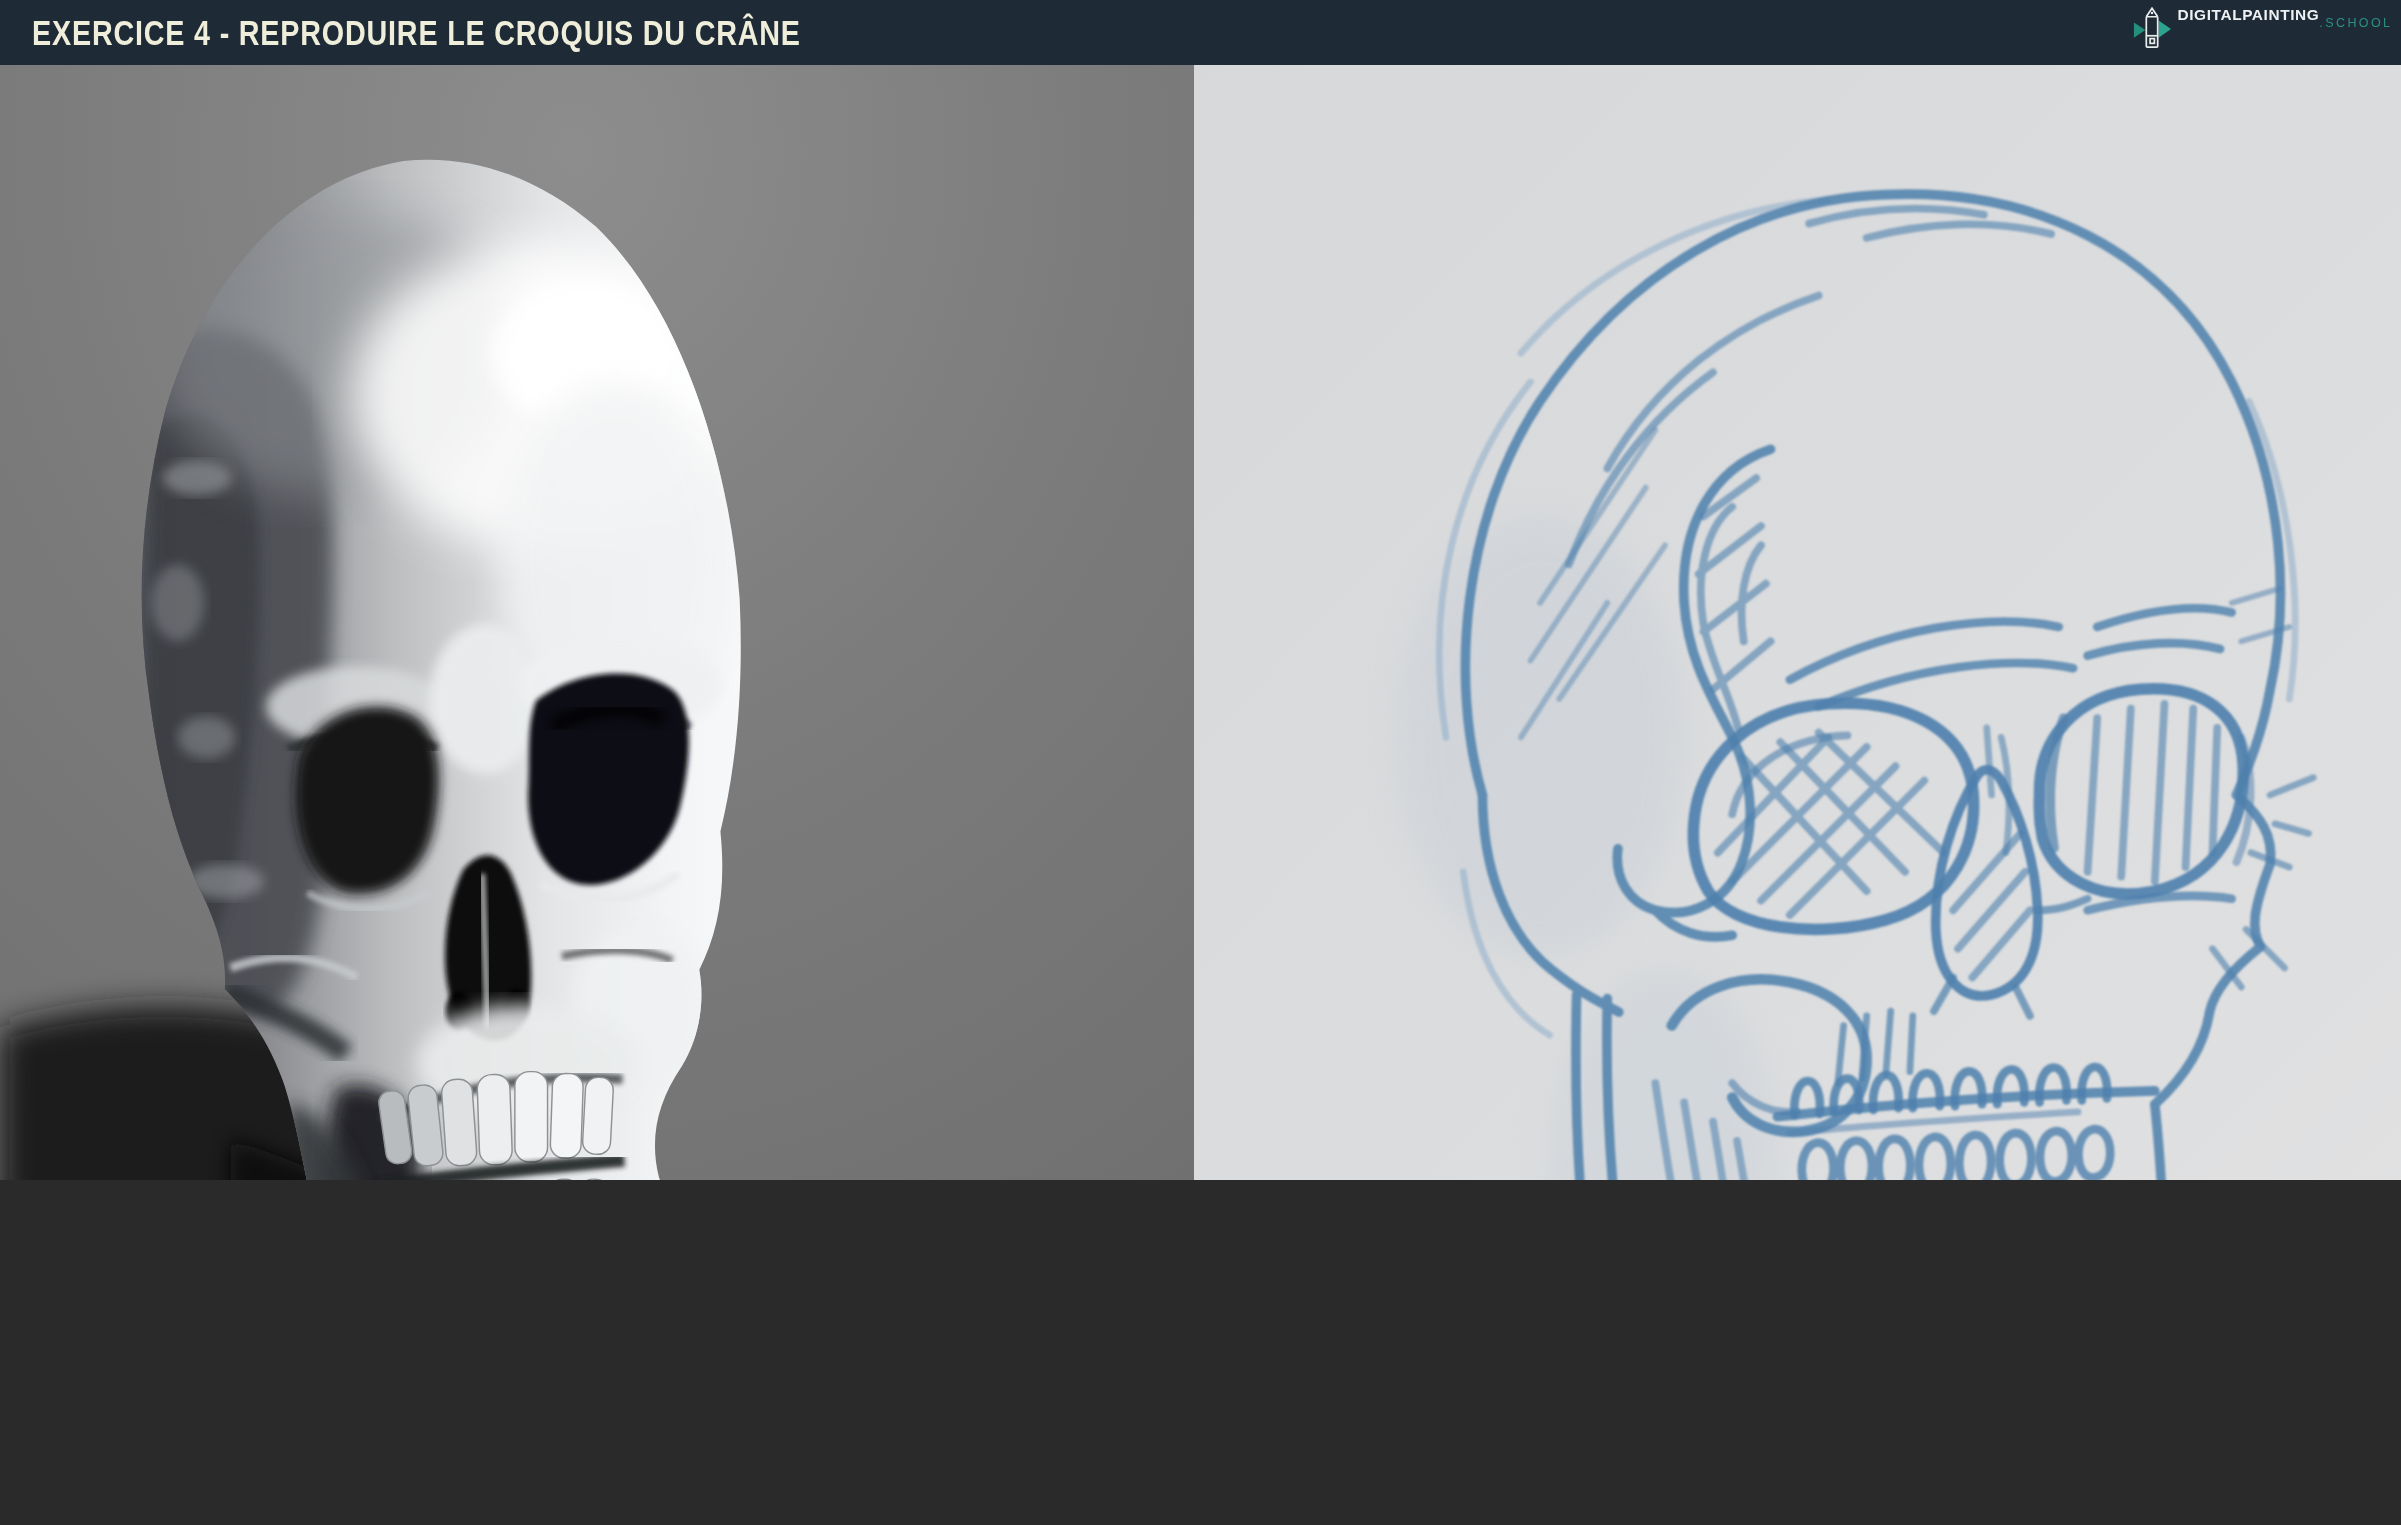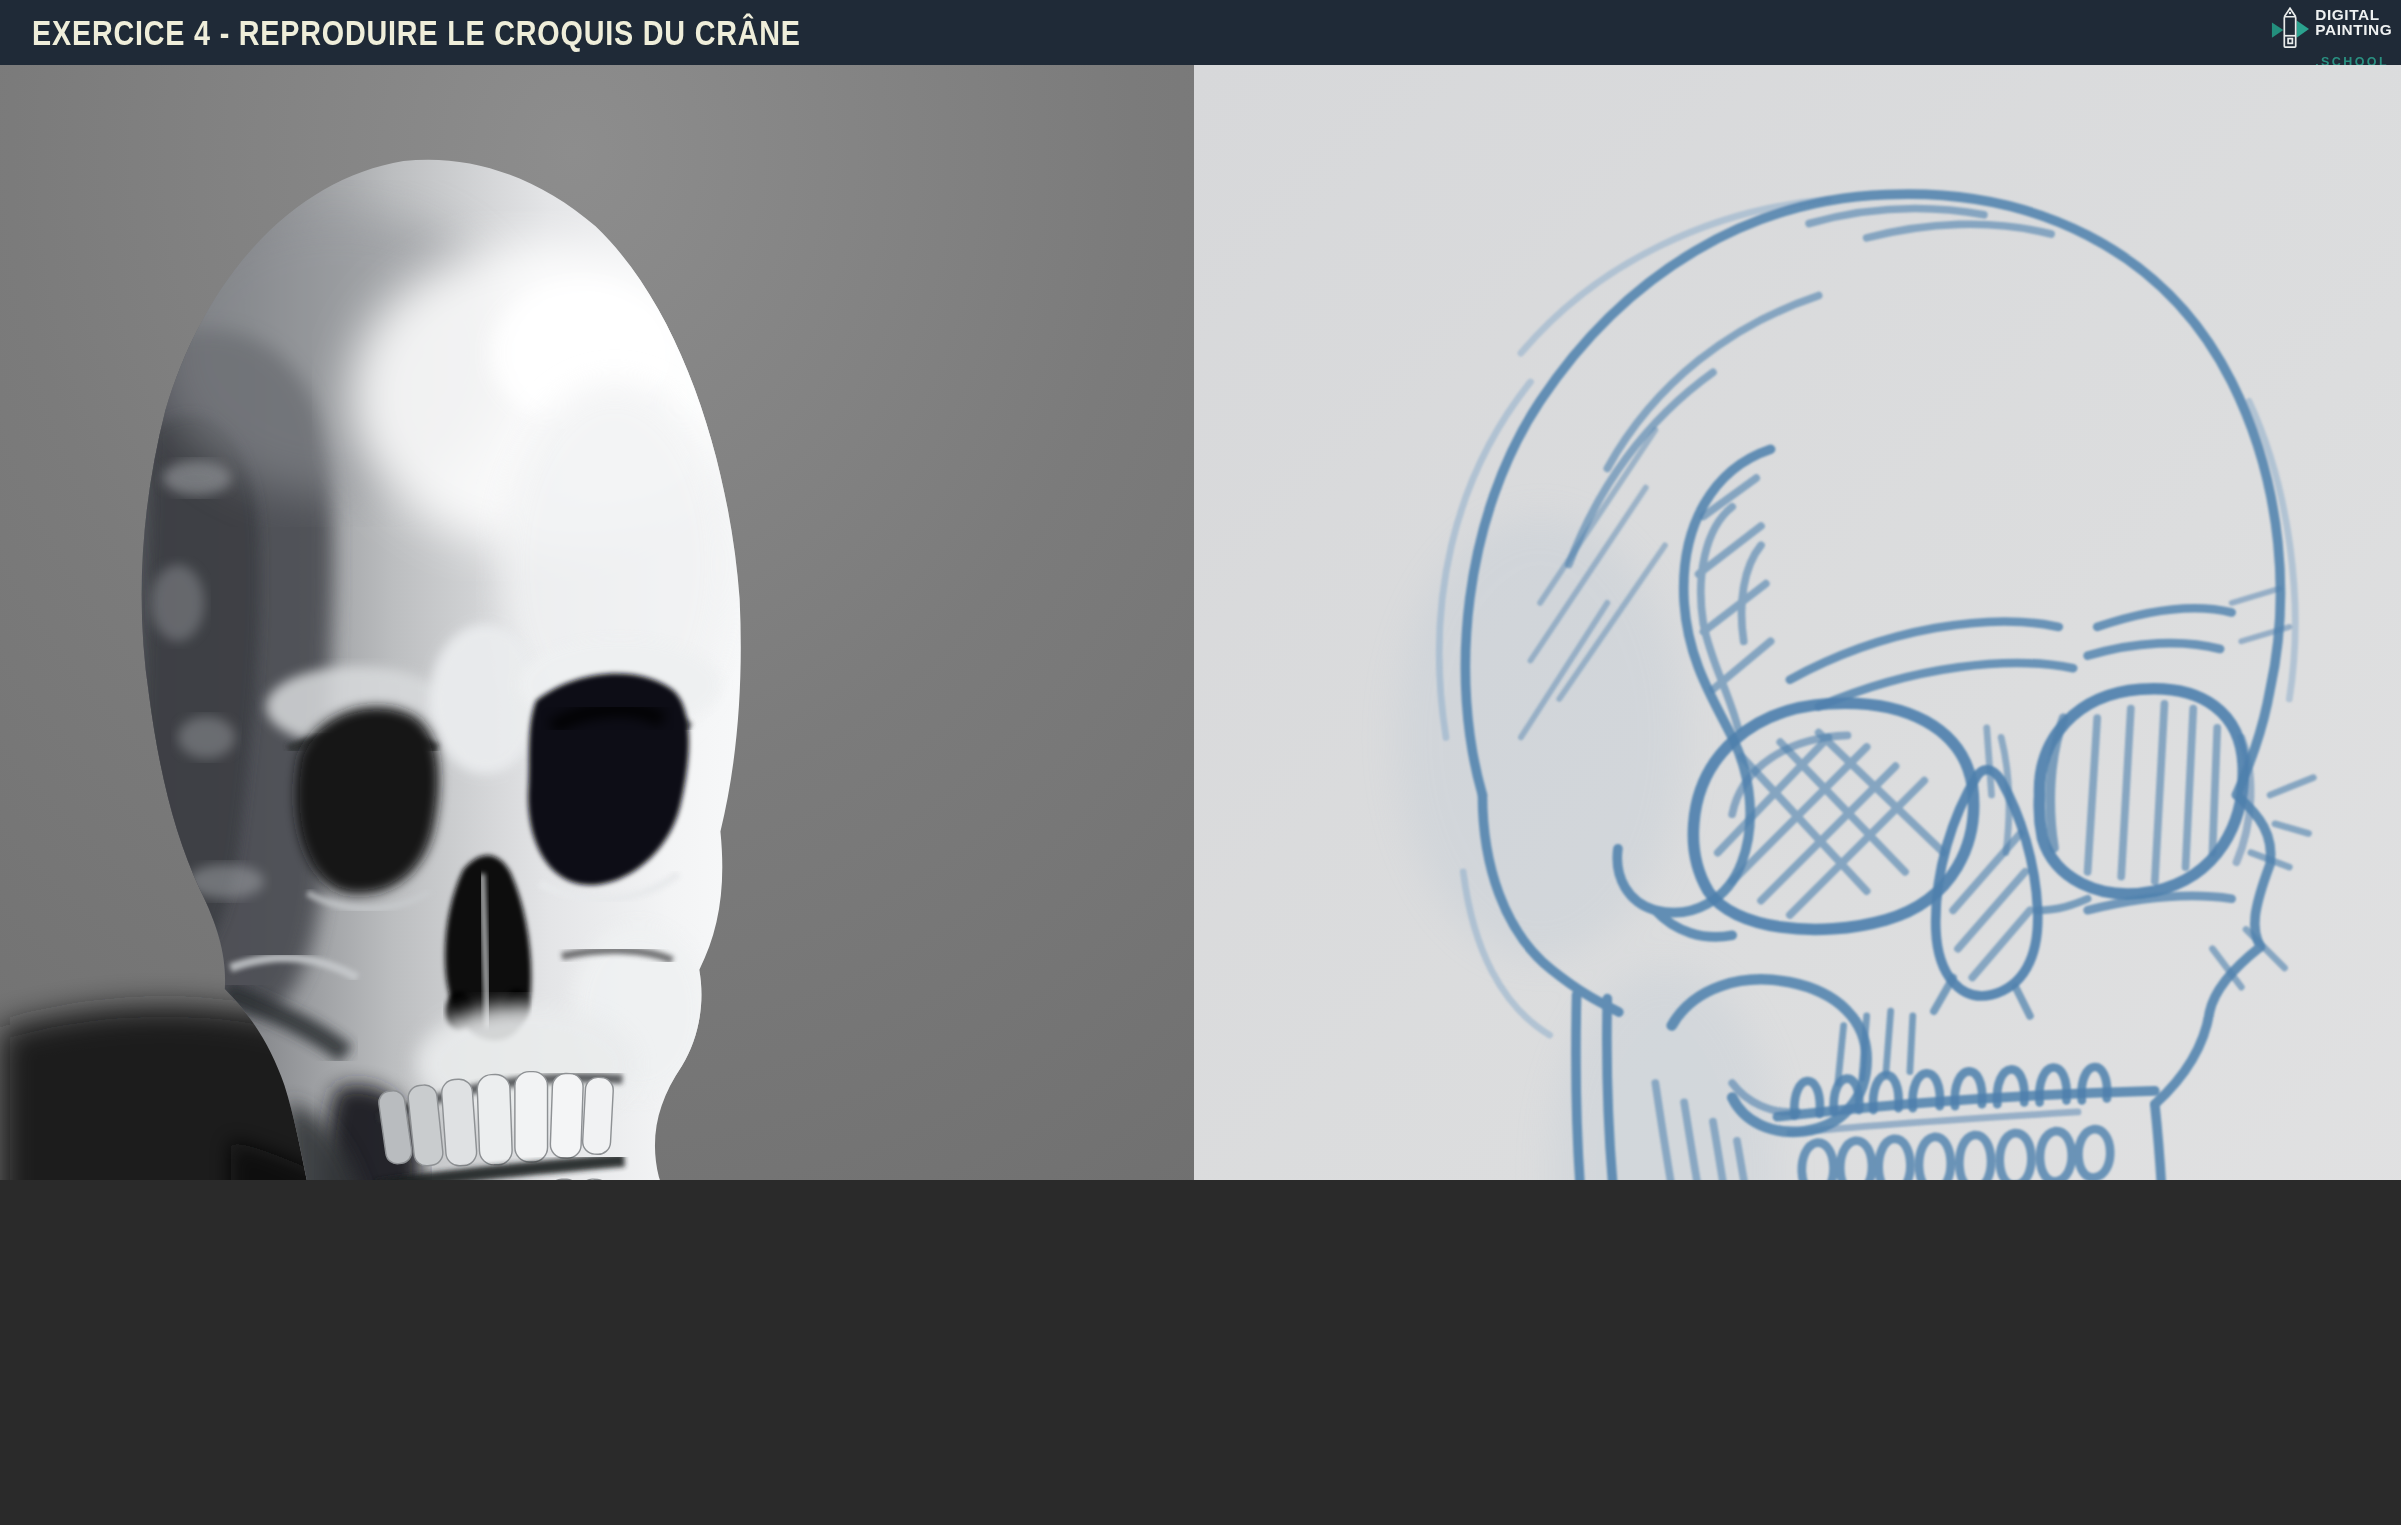--- a/index.html
+++ b/index.html
@@ -6,24 +6,24 @@
     font-family:"Liberation Sans",sans-serif;background:#2a2a2a;}
   .stage{position:relative;width:2402px;height:1180px;overflow:hidden;}
 
   
   .titlebar{position:absolute;left:0;top:0;width:2402px;height:65px;
     background:var(--header-bg,#1f2a37);overflow:hidden;z-index:5;}
   .title{position:absolute;left:32px;top:50%;transform:translateY(-50%) scaleX(.82);
     transform-origin:left center;color:var(--title,#efeeda);
     font-size:35px;font-weight:bold;letter-spacing:1px;white-space:nowrap;}
   .logo{position:absolute;right:9.6px;top:6.7px;display:flex;align-items:flex-start;gap:6.7px;}
-  .logo-text{display:flex;flex-direction:column;line-height:1.0;}
+  .logo-text{display:flex;line-height:1.0;}
   .logo-line{color:var(--logo-white,#eef1f1);font-size:15.4px;font-weight:bold;letter-spacing:0.6px;}
-  .logo-school{color:var(--accent-teal,#2ba38f);font-size:12.5px;font-weight:bold;
-    letter-spacing:2.4px;margin-top:18px;opacity:.85;}
+  .logo-school{color:var(--accent-teal,#2ba38f);font-size:12.5px;font-weight:normal;
+    letter-spacing:2.4px;margin-top:10px;opacity:.85;}
 
   
   .panel{position:absolute;top:65px;height:1460px;}
   .panel-left{left:0;width:1194px;
     background:radial-gradient(ellipse 1249px 1441px at 48% 6%,#8d8d8d 0%,#7b7b7b 45%,#6d6d6d 100%);}
   .panel-right{left:1194px;width:1208px;
     background:linear-gradient(135deg,#d7d8da 0%,#dcddde 55%,#e2e2e3 100%);}
   svg{display:block;}
 </style>
 </head>

